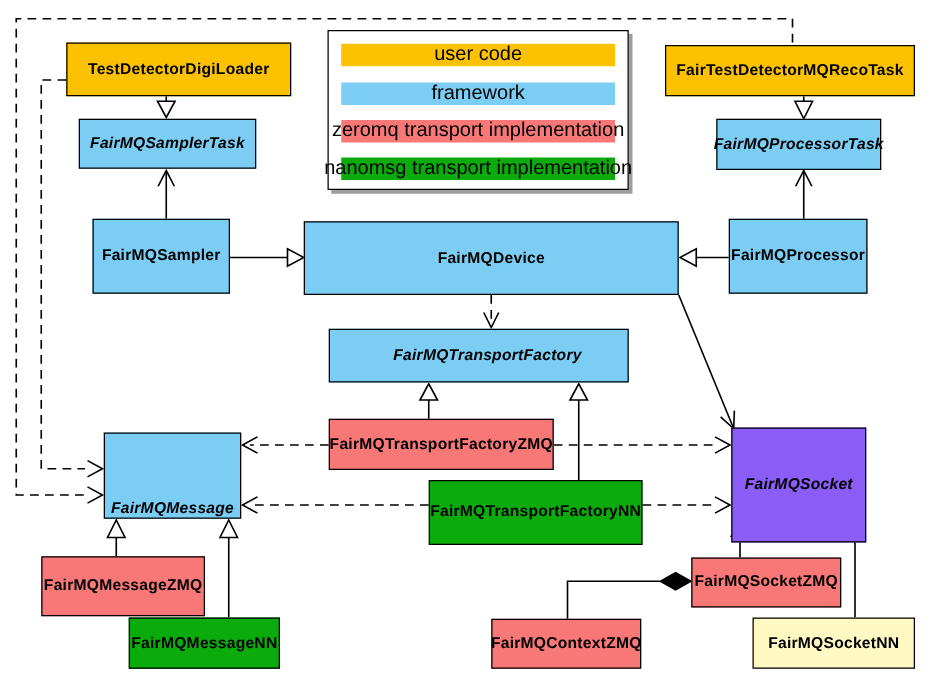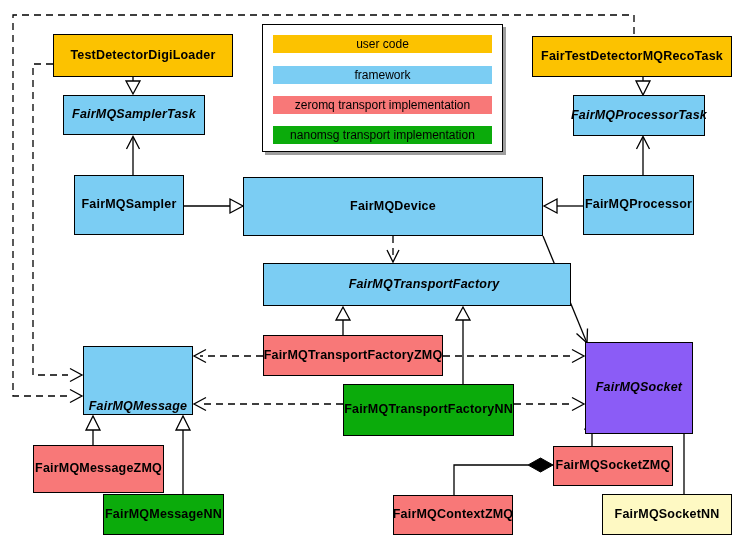--- a/index.html
+++ b/index.html
@@ -22,21 +22,21 @@
   }
   .node.abstract .lbl{font-style:italic;}
   #legend{
     position:absolute;left:262px;top:24px;width:241px;height:128px;
     background:#fff;border:1.5px solid #000;box-sizing:border-box;
     box-shadow:3px 3px 0 #9e9e9e;
   }
   .legend-bar{
     position:absolute;left:10px;width:219px;height:18px;
     display:flex;align-items:center;justify-content:center;
-    font-size:12px;white-space:nowrap;
+    font-size:16px;white-space:nowrap;
   }
 </style>
 </head>
 <body>
 
 <div id="canvas">
 
   <svg id="wires" width="748" height="549" viewBox="0 0 748 549" xmlns="http://www.w3.org/2000/svg">
 
     <g>
@@ -174,21 +174,21 @@
   </div>
   <div class="node" style="left: 74px; top: 175px; width: 110px; height: 60px; background-color: rgb(123, 205, 243);">
     <span class="lbl">FairMQSampler</span>
   </div>
   <div class="node" style="left: 243px; top: 177px; width: 300px; height: 59px; background-color: rgb(123, 205, 243);">
     <span class="lbl">FairMQDevice</span>
   </div>
   <div class="node" style="left: 583px; top: 175px; width: 111px; height: 60px; background-color: rgb(123, 205, 243);">
     <span class="lbl">FairMQProcessor</span>
   </div>
-  <div class="node abstract" style="left: 263px; top: 263px; width: 308px; height: 43px; background-color: rgb(123, 205, 243); padding-left: 14px;">
+  <div class="node abstract" style="left: 263px; top: 263px; width: 240px; height: 43px; background-color: rgb(123, 205, 243); padding-left: 14px;">
     <span class="lbl">FairMQTransportFactory</span>
   </div>
   <div class="node abstract" style="left: 83px; top: 346px; width: 110px; height: 69px; background-color: rgb(123, 205, 243); align-items: flex-end;">
     <span class="lbl">FairMQMessage</span>
   </div>
   <div class="node abstract" style="left: 585px; top: 342px; width: 108px; height: 92px; background-color: #8b5cf6;">
     <span class="lbl">FairMQSocket</span>
   </div>
   <div class="node" style="left: 263px; top: 335px; width: 180px; height: 41px; background-color: rgb(248, 120, 120);">
     <span class="lbl">FairMQTransportFactoryZMQ</span>

